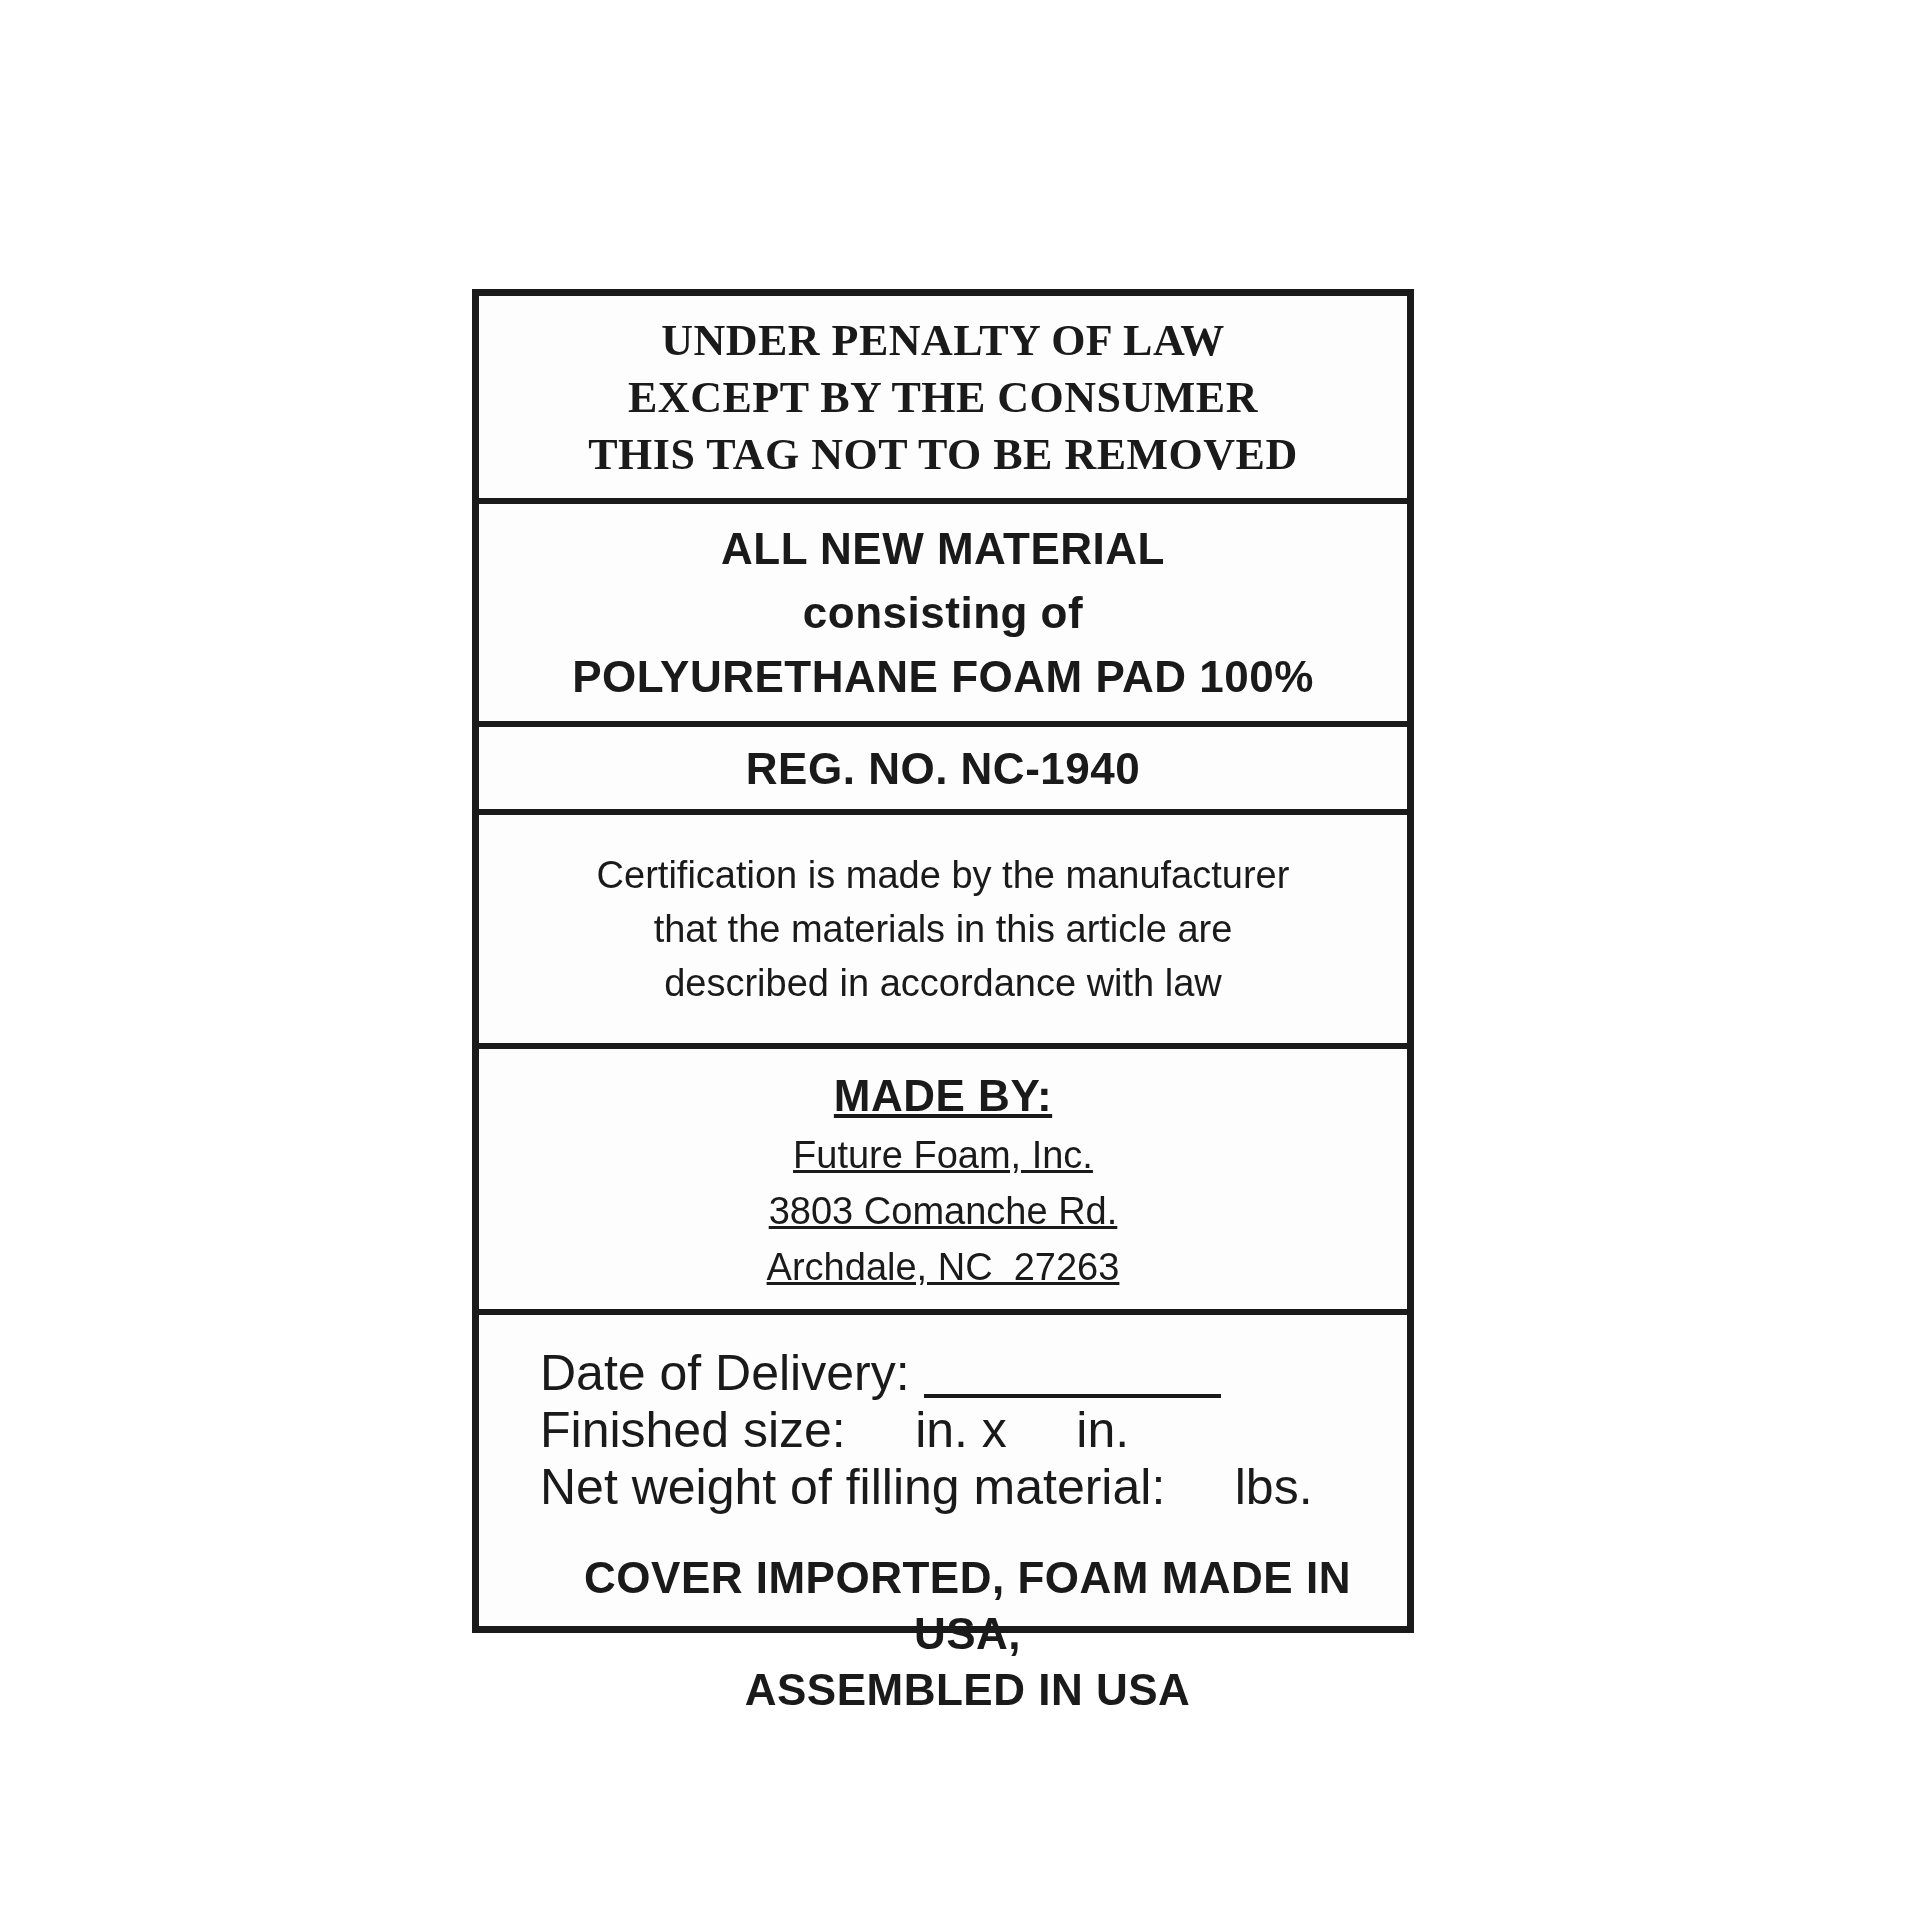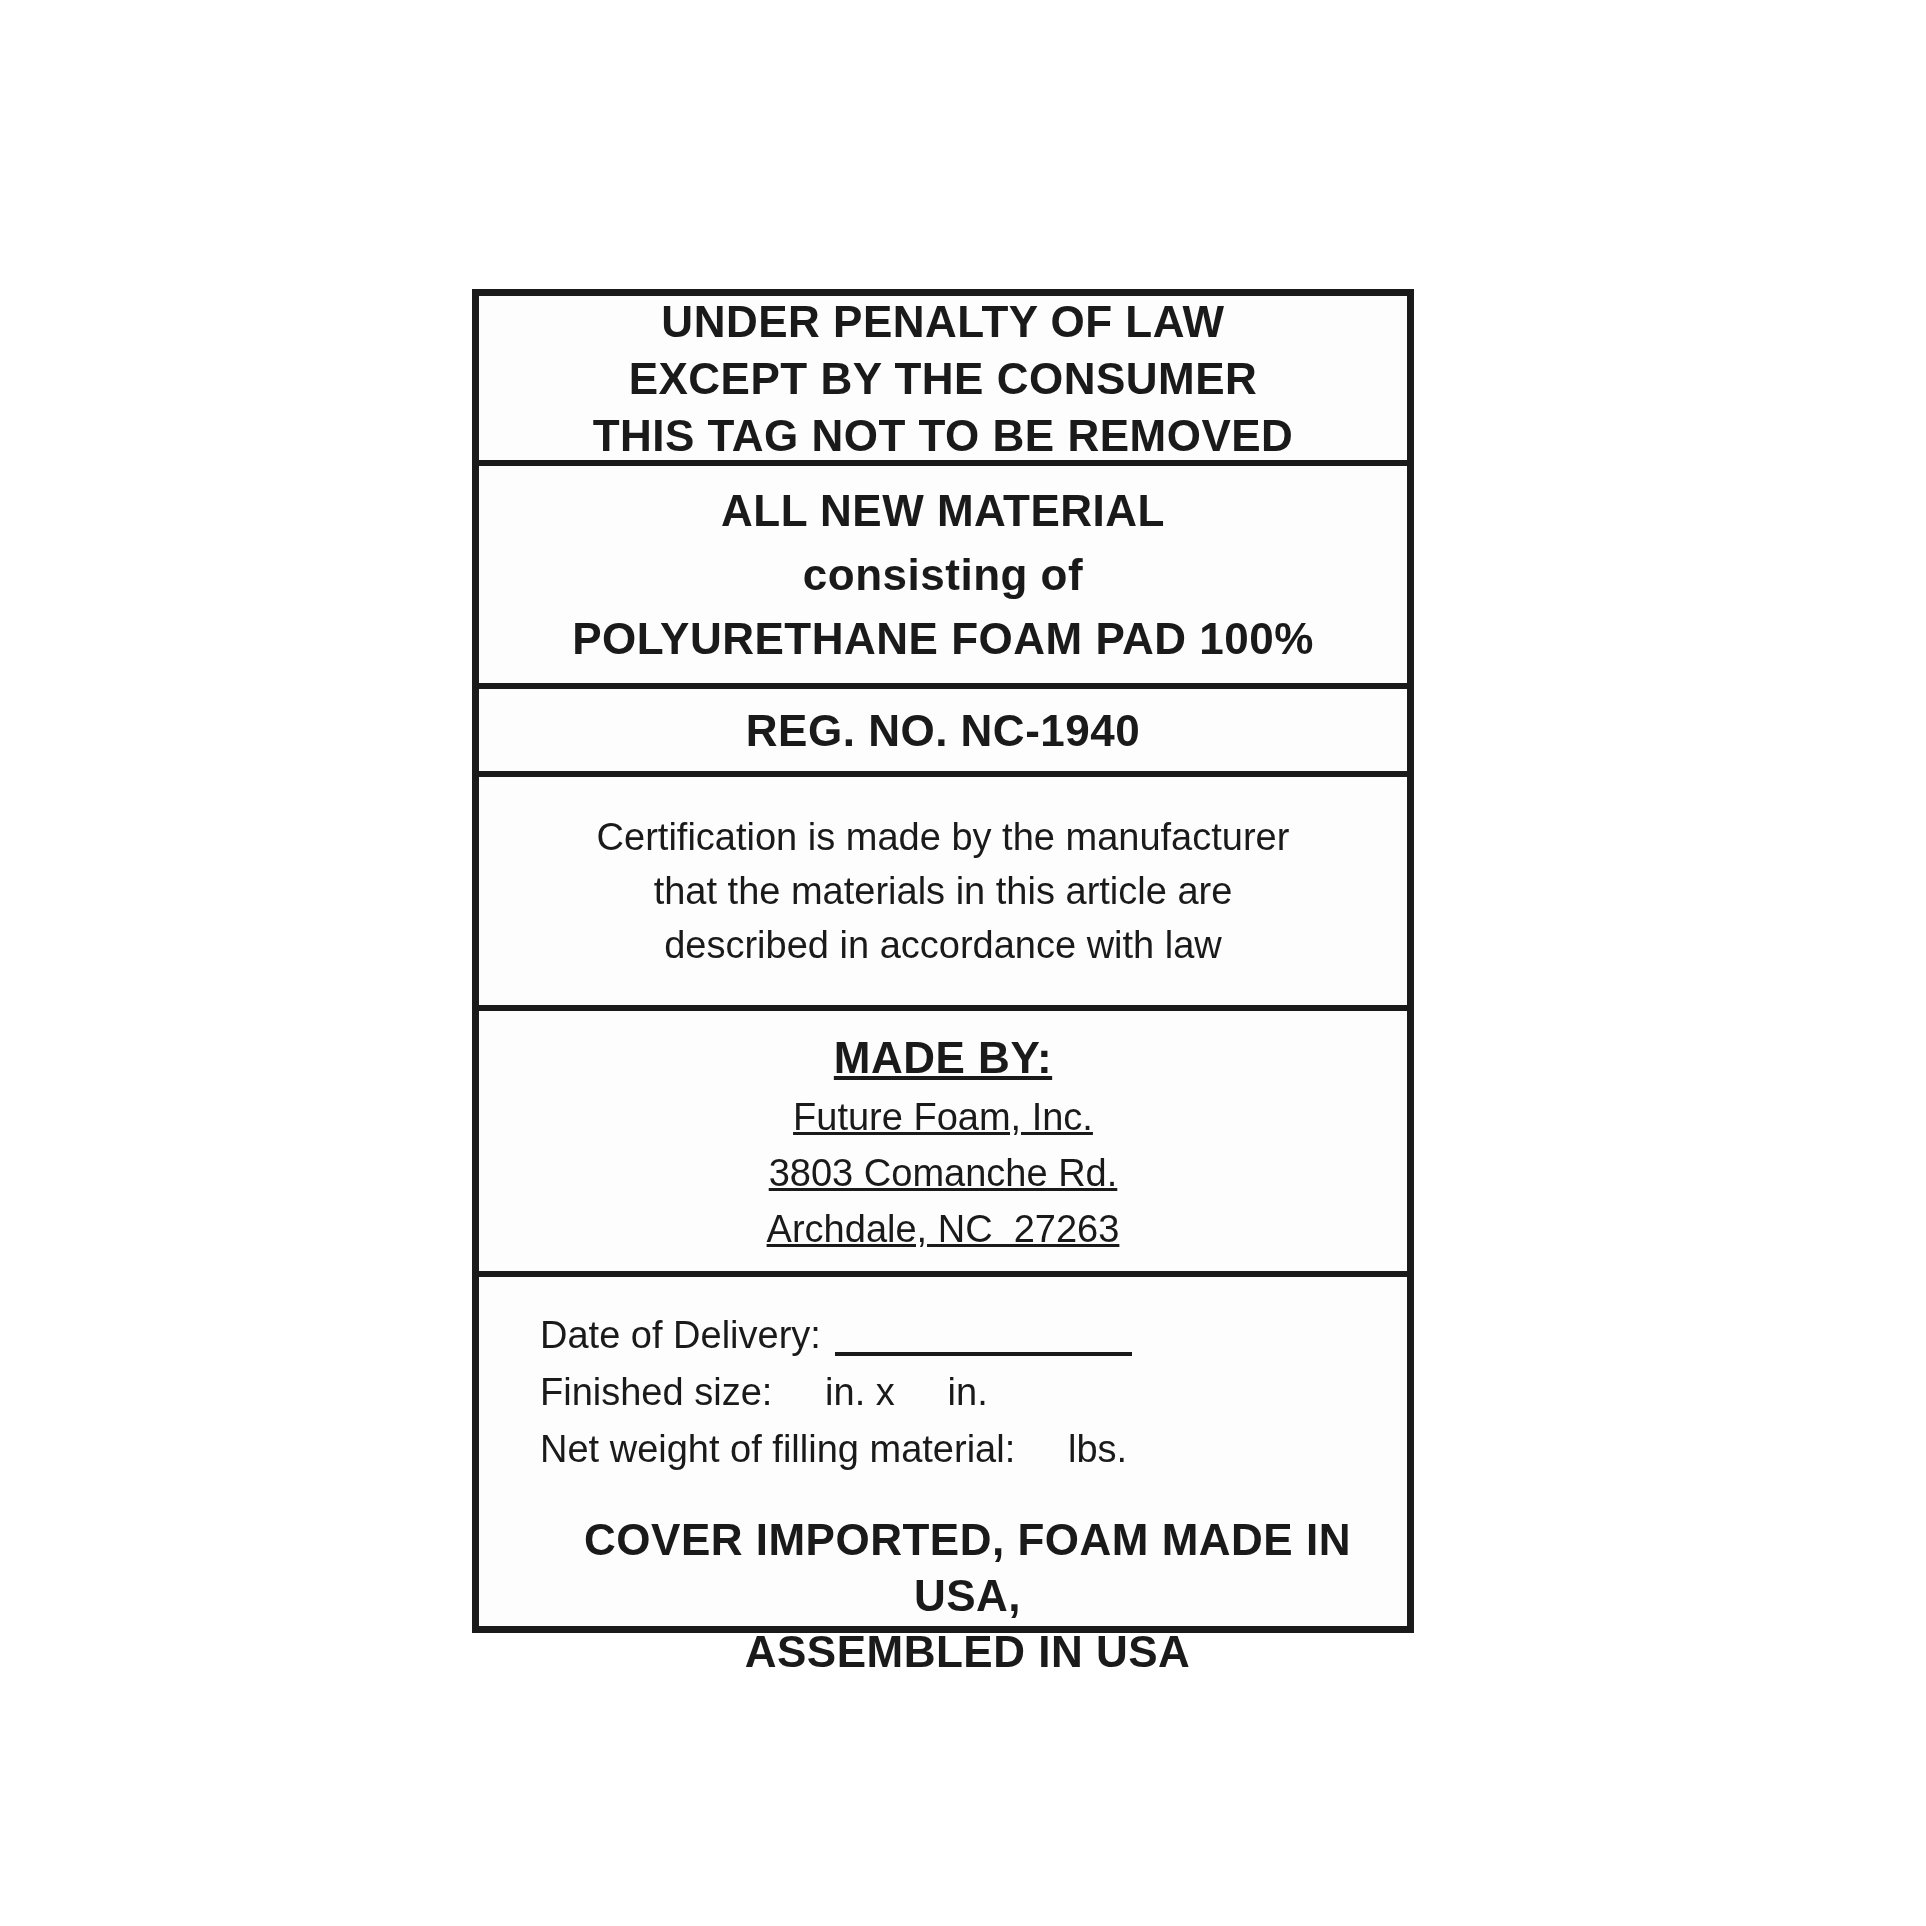--- a/index.html
+++ b/index.html
@@ -23,21 +23,21 @@
 
   .section {
     display: flex; flex-direction: column;
     justify-content: center; align-items: center;
     border-bottom: 6px solid #1a1a1a;
     text-align: center;
     flex: none;
   }
   .section:last-child { border-bottom: none; }
 
-  .sec-penalty   { height: 170px; }
+  .sec-penalty   { height: 208px; font-family: Liberation Serif, serif; }
   .sec-material  { height: 223px; }
   .sec-regno     { height: 88px; }
   .sec-cert      { height: 234px; }
   .sec-madeby    { height: 266px; text-decoration: underline; }
   .sec-details   { flex: 1 1 auto; align-items: flex-start; text-align: left; padding: 30px 0 0 61px; }
 
   .bold-line {
     font-weight: bold;
     font-size: 44px;
     line-height: 57px;
@@ -49,21 +49,21 @@
   .body-line {
     font-size: 38px;
     line-height: 54px;
     white-space: pre-wrap;
   }
 
   .sec-madeby .madeby-heading { font-weight: bold; font-size: 44px; line-height: 63px; letter-spacing: 0.5px; }
   .sec-madeby .body-line { line-height: 56px; }
 
   .detail-line {
-    font-size: 38px;
+    font-size: 50px;
     line-height: 57px;
     white-space: pre-wrap;
   }
   .blank-line {
     display: inline-block;
     width: 297px; height: 0;
     border-bottom: 4px solid #1a1a1a;
     vertical-align: -8px;
     margin-left: 14px;
   }

